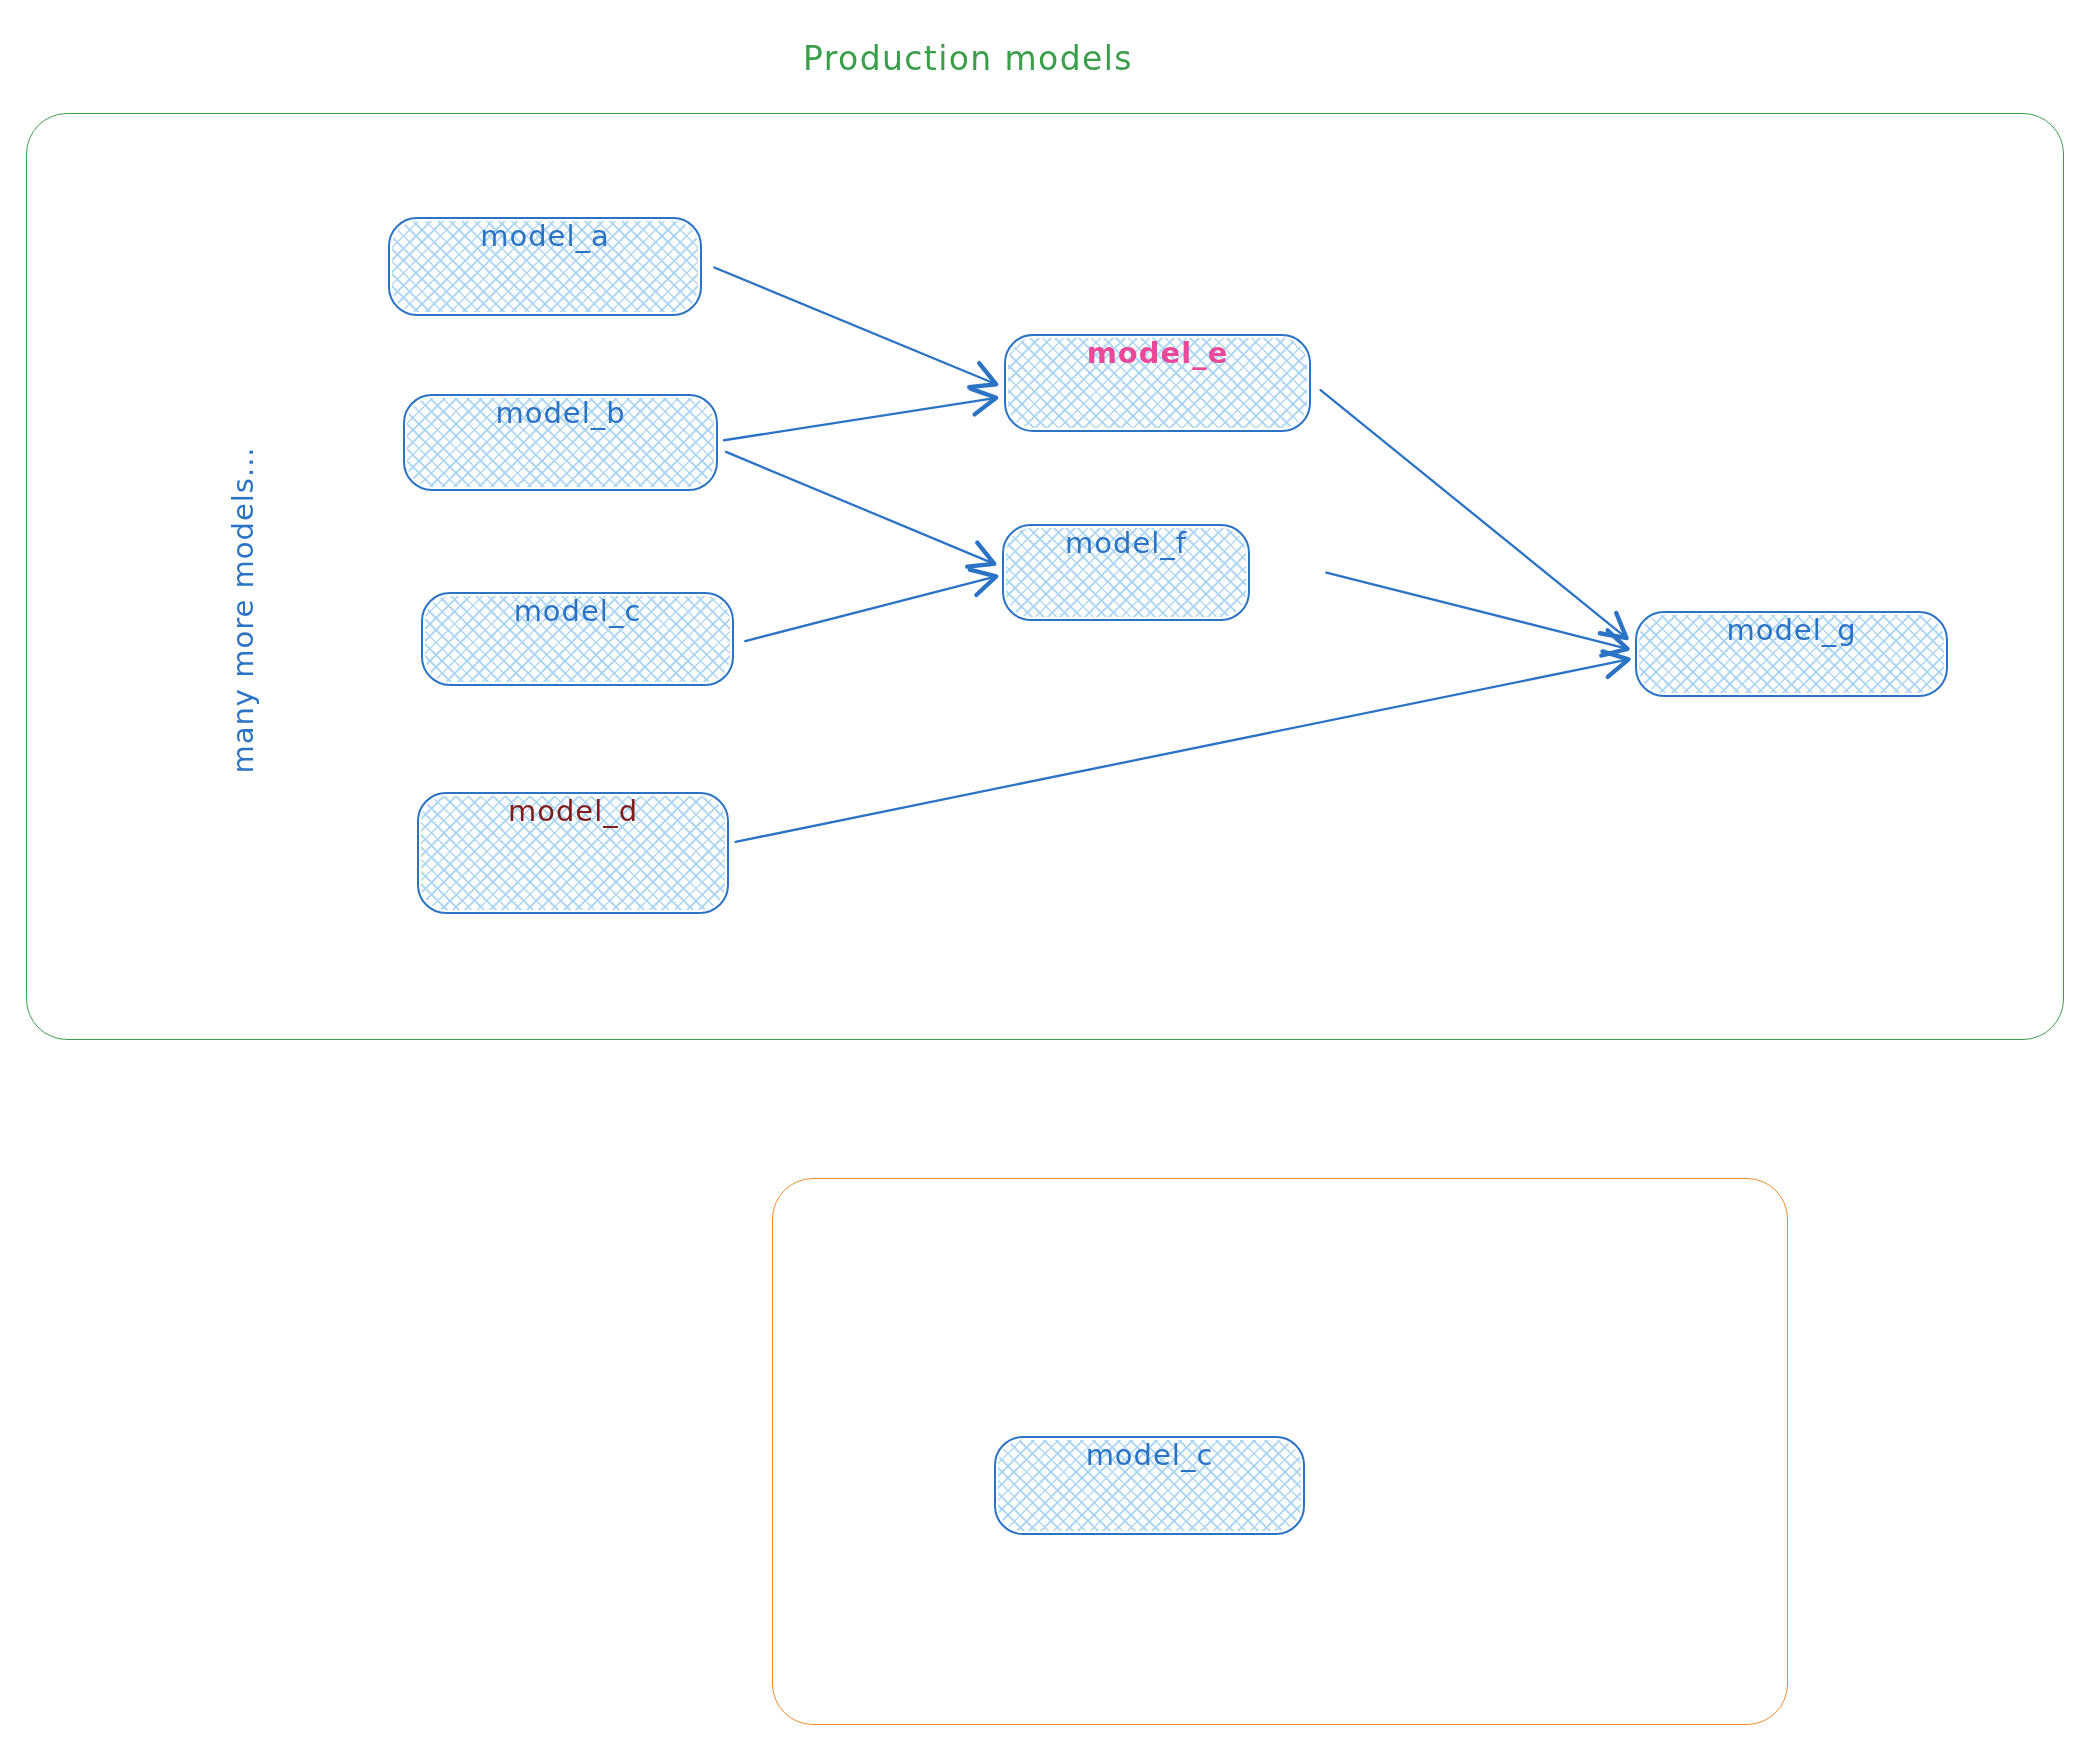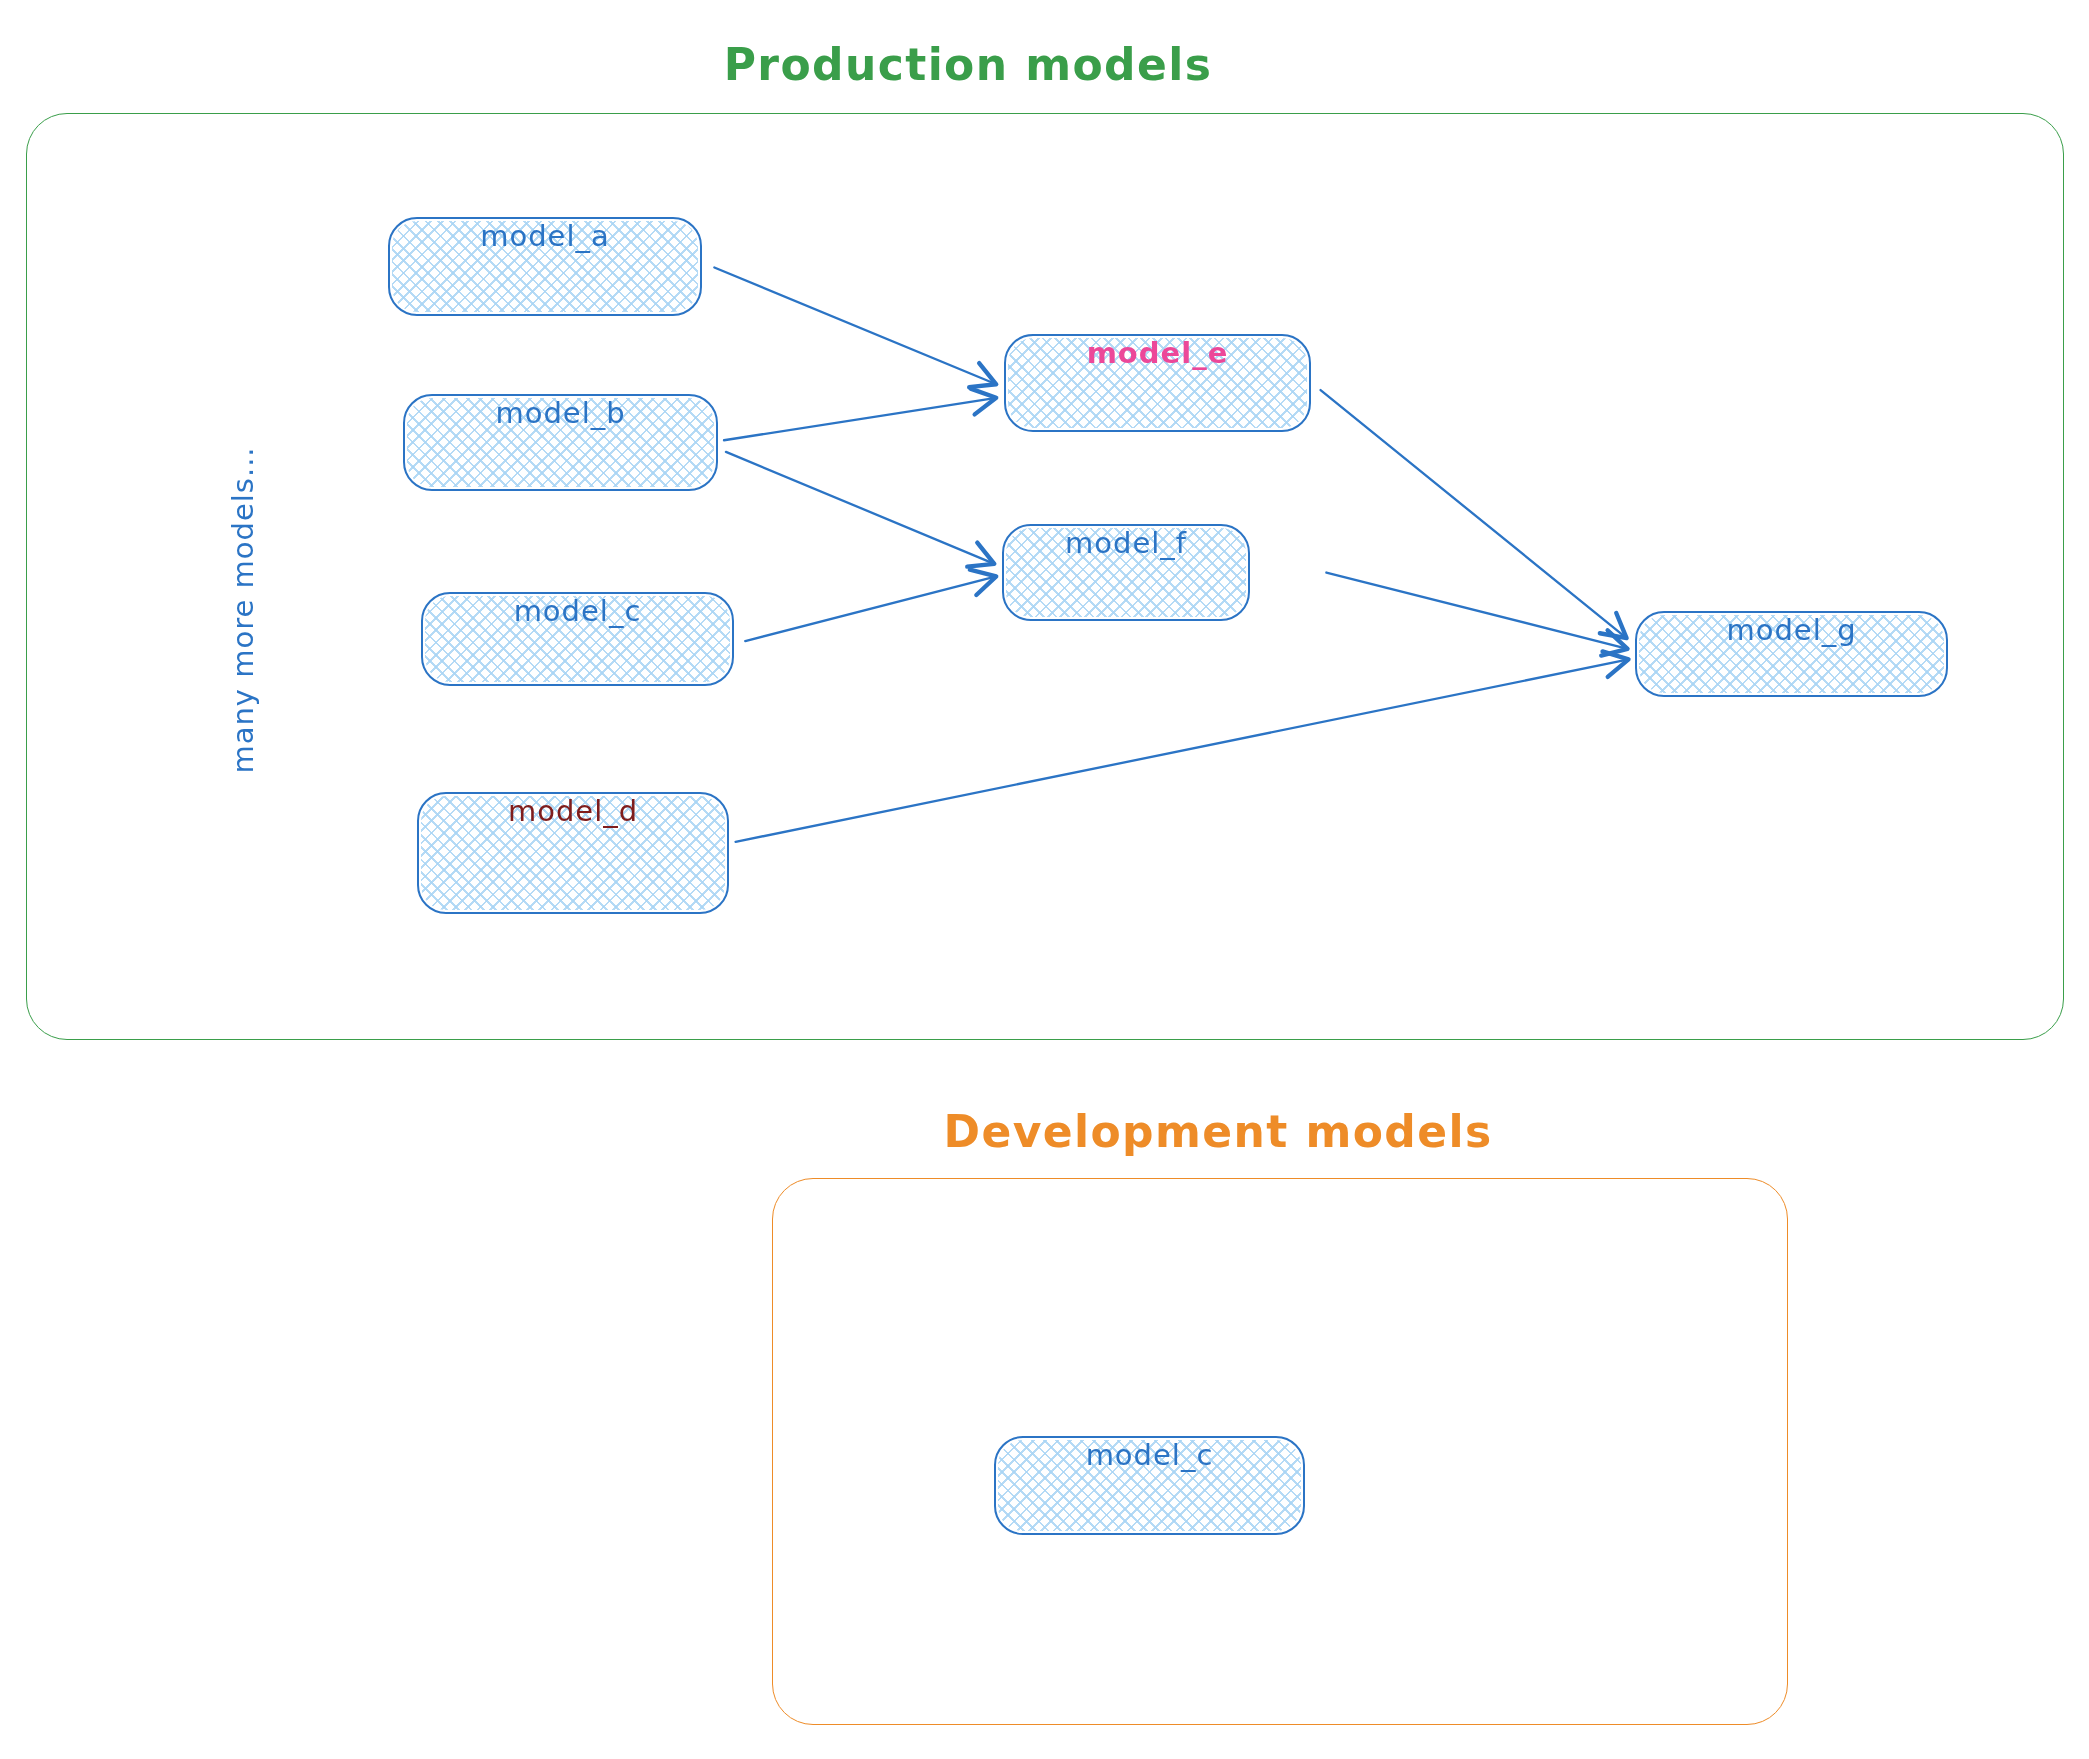--- a/index.html
+++ b/index.html
@@ -18,23 +18,23 @@
   .group-box {
     position: absolute;
     border-radius: 41px;
     border: 1.9px solid;
     background: transparent;
     box-sizing: border-box;
   }
   .group-title {
     position: absolute;
     transform: translateX(-50%);
-    font-size: 44px;
+    font-size: 33px;
     letter-spacing: 1.4px;
-    font-weight: 700;
+    font-weight: 400;
     white-space: nowrap;
   }
   .side-note {
     position: absolute;
     transform: translate(-50%, -50%) rotate(-90deg);
     font-size: 29px;
     letter-spacing: 1px;
     font-weight: 500;
     white-space: nowrap;
   }
@@ -68,21 +68,20 @@
   }
 </style>
 </head>
 <body>
 
 <div class="canvas">
 
   <div class="group-title" id="title-production" style="left: 968px; top: 39px; color: rgb(58, 158, 74);">Production models</div>
   <div class="group-box" id="box-production" style="left: 26px; top: 113px; width: 2038px; height: 927px; border-color: rgb(58, 158, 74);"></div>
 
-  <div class="group-title" id="title-development" style="left: 1218px; top: 1106px; color: rgb(238, 140, 40);">Development models</div>
   <div class="group-box" id="box-development" style="left: 772px; top: 1178px; width: 1016px; height: 547px; border-color: rgb(238, 140, 40);"></div>
 
   <div class="side-note" id="side-note" style="left: 243px; top: 610px; color: rgb(43, 116, 197);">many more models...</div>
 
   <svg id="edges-svg" width="2089" height="1759" viewBox="0 0 2164 1822">
     <defs>
       <marker id="arrowhead" viewBox="0 0 16 16" refX="13" refY="8" markerWidth="15" markerHeight="15" orient="auto-start-reverse">
         <path d="M2,2 L13,8 L2,14" fill="none" stroke="#2b74c5" stroke-width="2" stroke-linecap="round" stroke-linejoin="round"></path>
       </marker>
     </defs>

